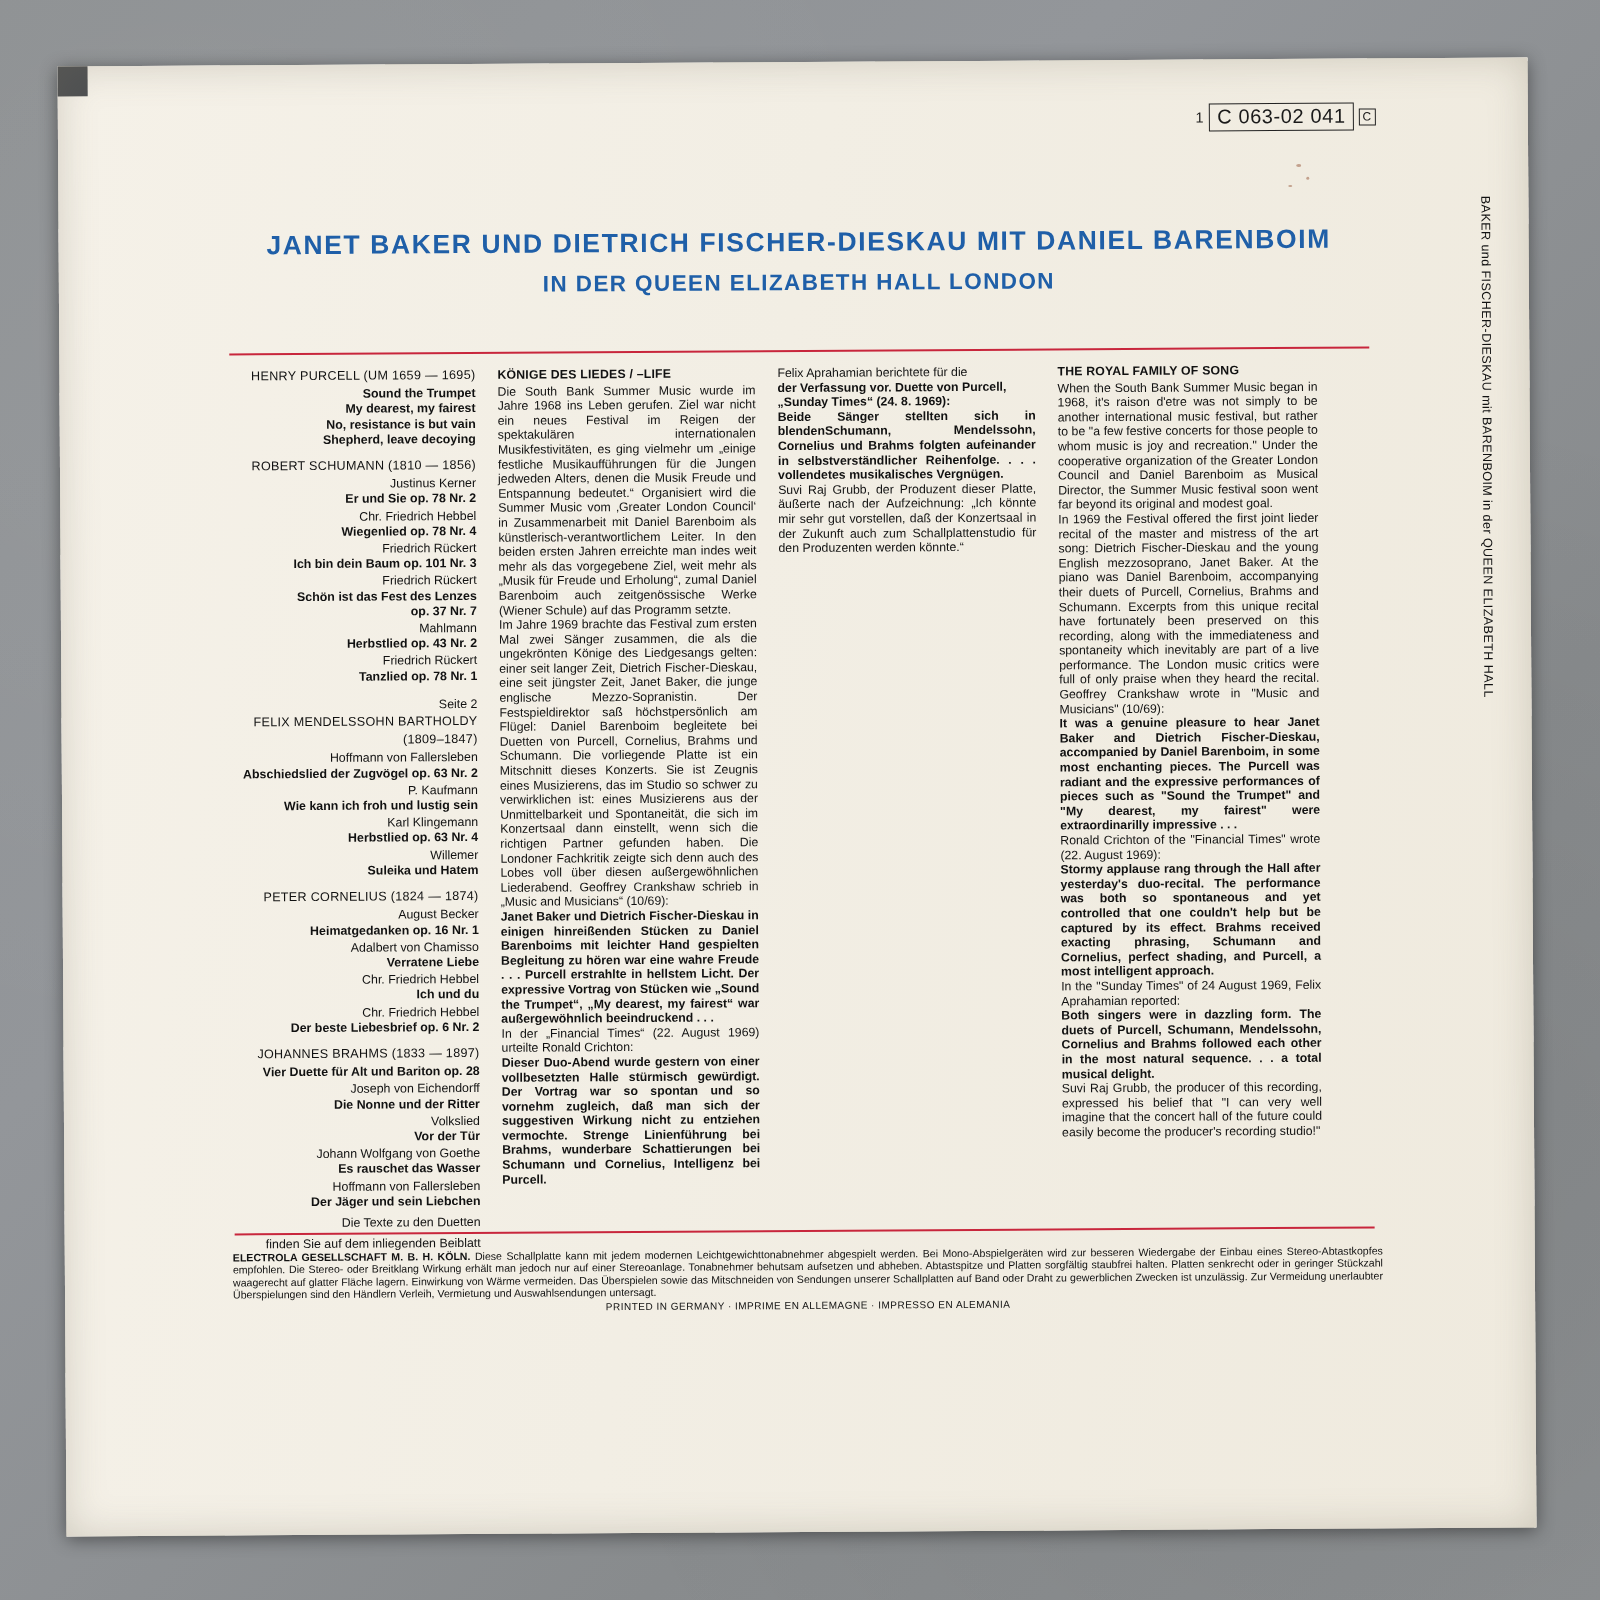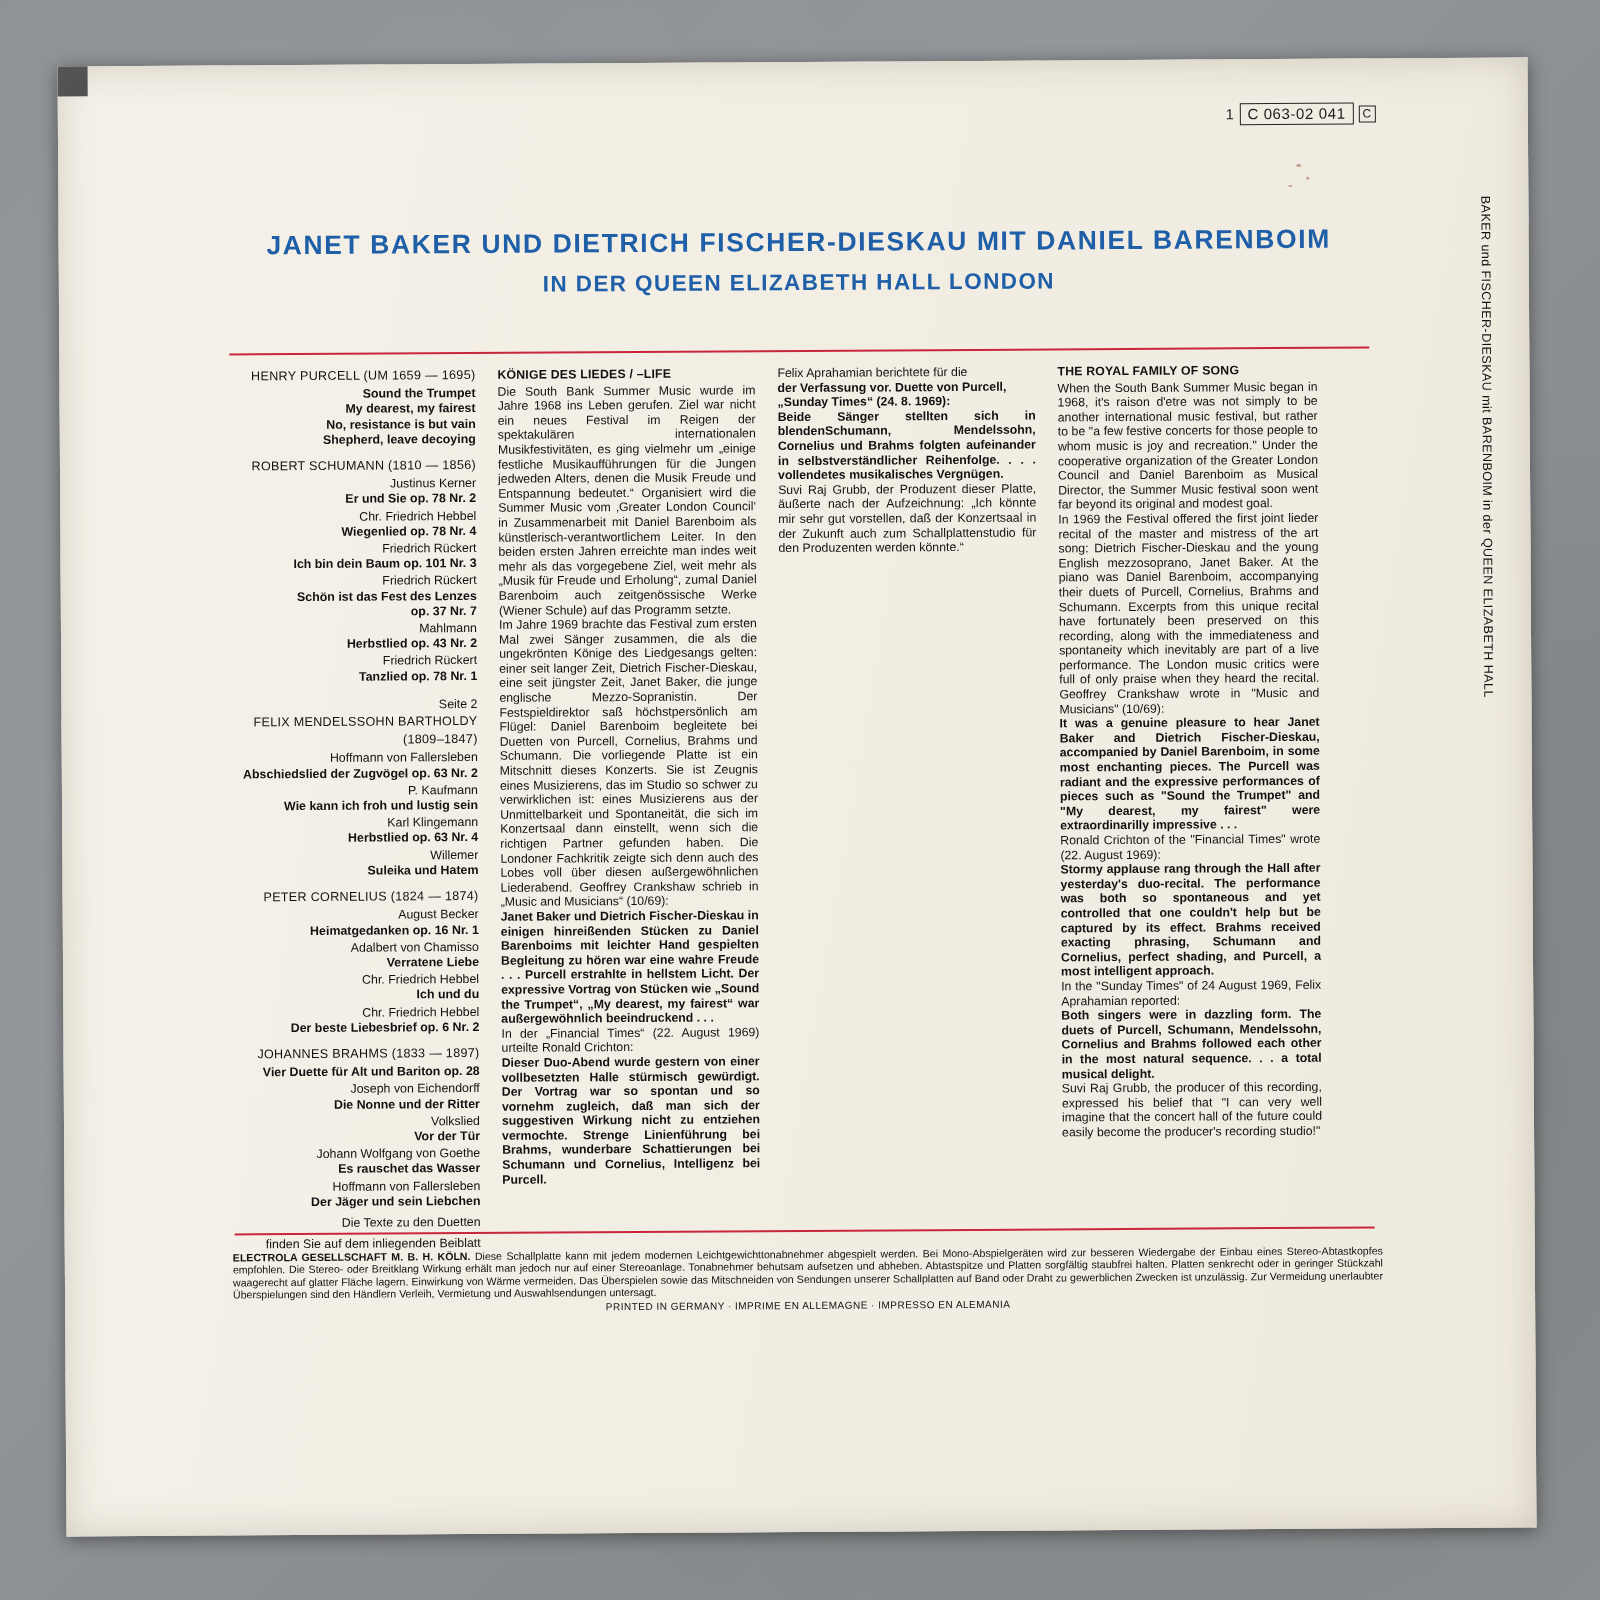--- a/index.html
+++ b/index.html
@@ -44,21 +44,21 @@
   }
 
   
   .catno{
     position:absolute;
     top:44px;right:152px;
     font-size:14.5px;letter-spacing:.6px;color:#1a1a1a;
     display:flex;align-items:center;gap:5px;
   }
   .catno .boxed{
-    border:1px solid #222;padding:1px 7px 2px 7px;font-size:15px;
+    border:1px solid #222;padding:1px 7px 2px 7px;font-size:20px;
   }
   .catno .boxedc{
     border:1px solid #222;padding:1px 3px 2px 3px;font-size:12px;line-height:1;
   }
 
   .title-block{
     position:absolute;left:150px;top:165px;width:1180px;
     text-align:center;color:#1f5fa8;
   }
   .title-line1{

